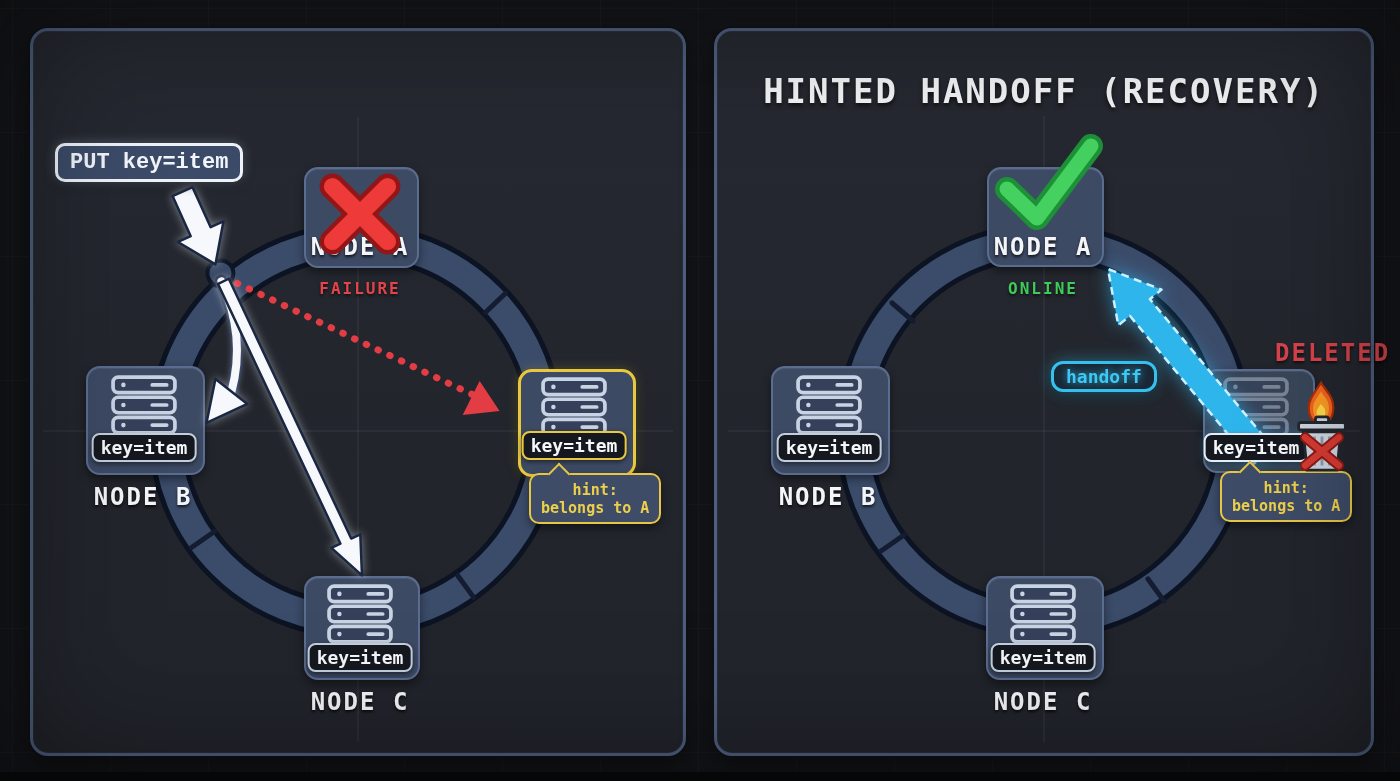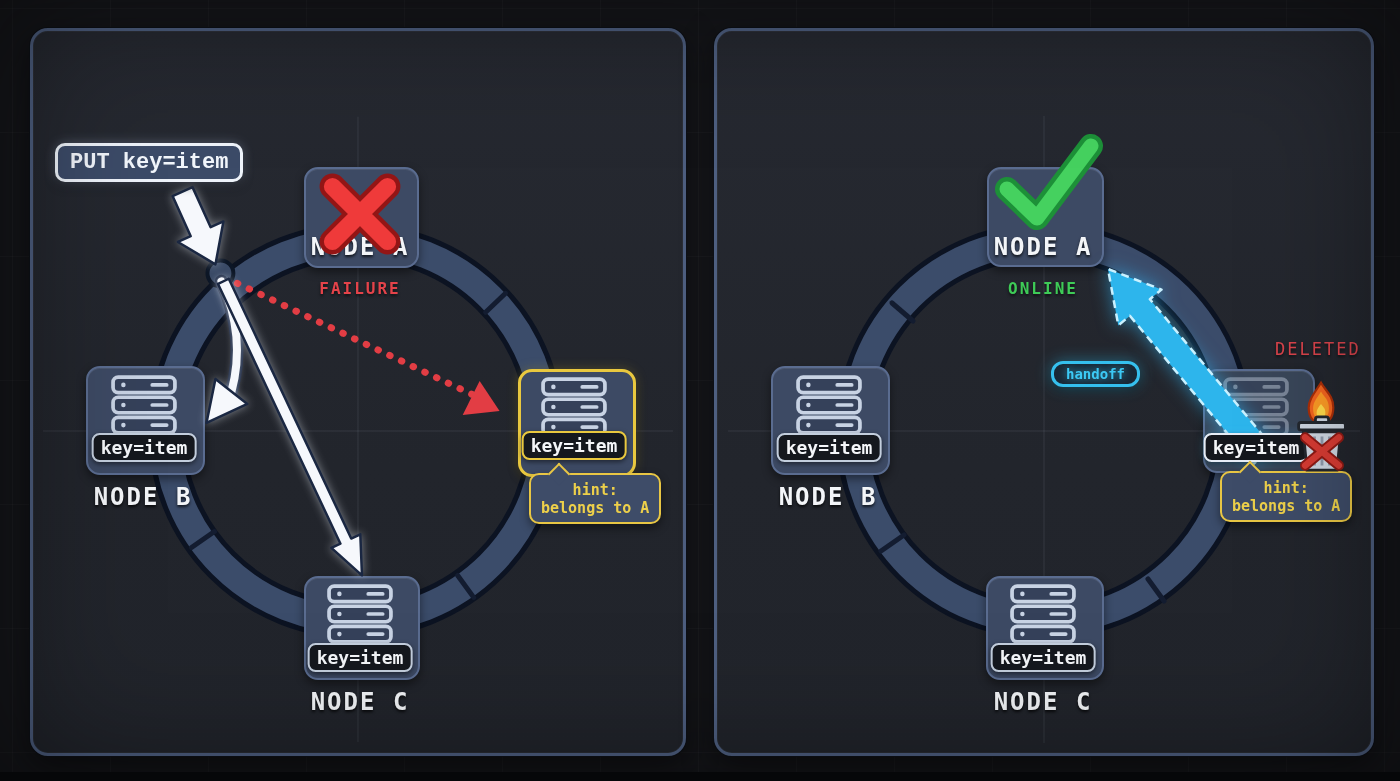--- a/index.html
+++ b/index.html
@@ -63,39 +63,39 @@
   .node-label{
     position:absolute;transform:translateX(-50%);color:#f3f5f8;font-size:24px;font-weight:bold;
     letter-spacing:2px;text-shadow:0 2px 3px rgba(0,0,0,0.75);white-space:nowrap;z-index:2;
   }
   .status-text{
     position:absolute;transform:translateX(-50%);font-size:16px;font-weight:bold;letter-spacing:2px;
     white-space:nowrap;z-index:2;text-shadow:0 2px 3px rgba(0,0,0,0.6);
   }
   .failure{color:#e4434a;}
   .online{color:#3ecb57;}
-  .deleted{position:absolute;color:#d8434b;font-size:17px;font-weight:normal;letter-spacing:2px;
+  .deleted{position:absolute;color:#d8434b;font-size:24px;font-weight:bold;letter-spacing:2px;
     z-index:6;text-shadow:0 2px 3px rgba(0,0,0,0.6);white-space:nowrap;}
 
   .key-badge{
     position:absolute;transform:translateX(-50%);background:#15181e;border:2px solid #c3cedd;
     border-radius:8px;color:#f4f6f9;font-size:18px;font-weight:bold;padding:2px 7px;
     white-space:nowrap;z-index:5;box-shadow:0 2px 5px rgba(0,0,0,0.5);
   }
   .key-badge.yellow{border-color:#e9c83f;}
   .key-badge.white{border-color:#e6edf6;box-shadow:0 0 8px rgba(80,200,255,0.3),0 2px 5px rgba(0,0,0,0.5);}
 
   .put-badge{
     position:absolute;background:#3c4b68;border:3px solid #eef3fa;border-radius:10px;
     padding:4px 12px;font-size:22px;font-weight:bold;color:#f2f6fc;white-space:nowrap;z-index:5;
     box-shadow:0 0 12px rgba(200,220,255,0.3), 0 4px 10px rgba(0,0,0,0.5);
   }
   .handoff-badge{
     position:absolute;background:rgba(25,40,55,0.92);border:3px solid #36c0ee;border-radius:12px;
-    padding:2px 12px;font-size:14px;font-weight:bold;color:#3cc9f5;white-space:nowrap;z-index:5;
+    padding:2px 12px;font-size:18px;font-weight:bold;color:#3cc9f5;white-space:nowrap;z-index:5;
     box-shadow:0 0 16px rgba(54,192,238,0.45), 0 4px 10px rgba(0,0,0,0.5);
     text-shadow:0 0 8px rgba(60,201,245,0.8);
   }
 
   .hint-bubble{
     position:absolute;background:#3e4c68;border:2.5px solid #e8c644;border-radius:10px;
     color:#edd04a;font-size:15px;font-weight:bold;line-height:18px;text-align:center;
     padding:6px 10px 5px;z-index:5;box-shadow:0 4px 10px rgba(0,0,0,0.45);white-space:nowrap;
   }
   .hint-tail{
@@ -176,20 +176,21 @@
       <path class="arrow-outline" d="M189,250 Q214,305 199,361"></path>
       <path class="arrow-core" d="M189,250 Q214,305 199,361"></path>
       <polygon class="white-arrow" points="174,392 183,348 215,373"></polygon>
       <polygon class="white-arrow" points="185.6,252.6 308.4,513.2 299.3,517.4 330,545 328.3,503.8 319.2,508 196.4,247.4"></polygon>
     </svg>
 
     <div class="put-badge" style="left:22px;top:112px;font-family:Liberation Mono, monospace;">PUT key=item</div>
   </section>
 
   <section class="panel" id="panel-right">
+    <div class="panel-title">HINTED HANDOFF (RECOVERY)</div>
 
     <svg class="layer ring-layer" viewBox="0 0 652 722">
       <line class="cross" x1="326" y1="85" x2="326" y2="712"></line>
       <line class="cross" x1="10" y1="400" x2="642" y2="400"></line>
       <circle class="ring-under" cx="326" cy="400" r="190"></circle>
       <circle class="ring-band" cx="326" cy="400" r="190"></circle>
       <line class="ring-notch" x1="174" y1="272" x2="195" y2="290"></line>
       <line class="ring-notch" x1="163" y1="520" x2="186" y2="504"></line>
       <line class="ring-notch" x1="446" y1="570" x2="430" y2="548"></line>
     </svg>

